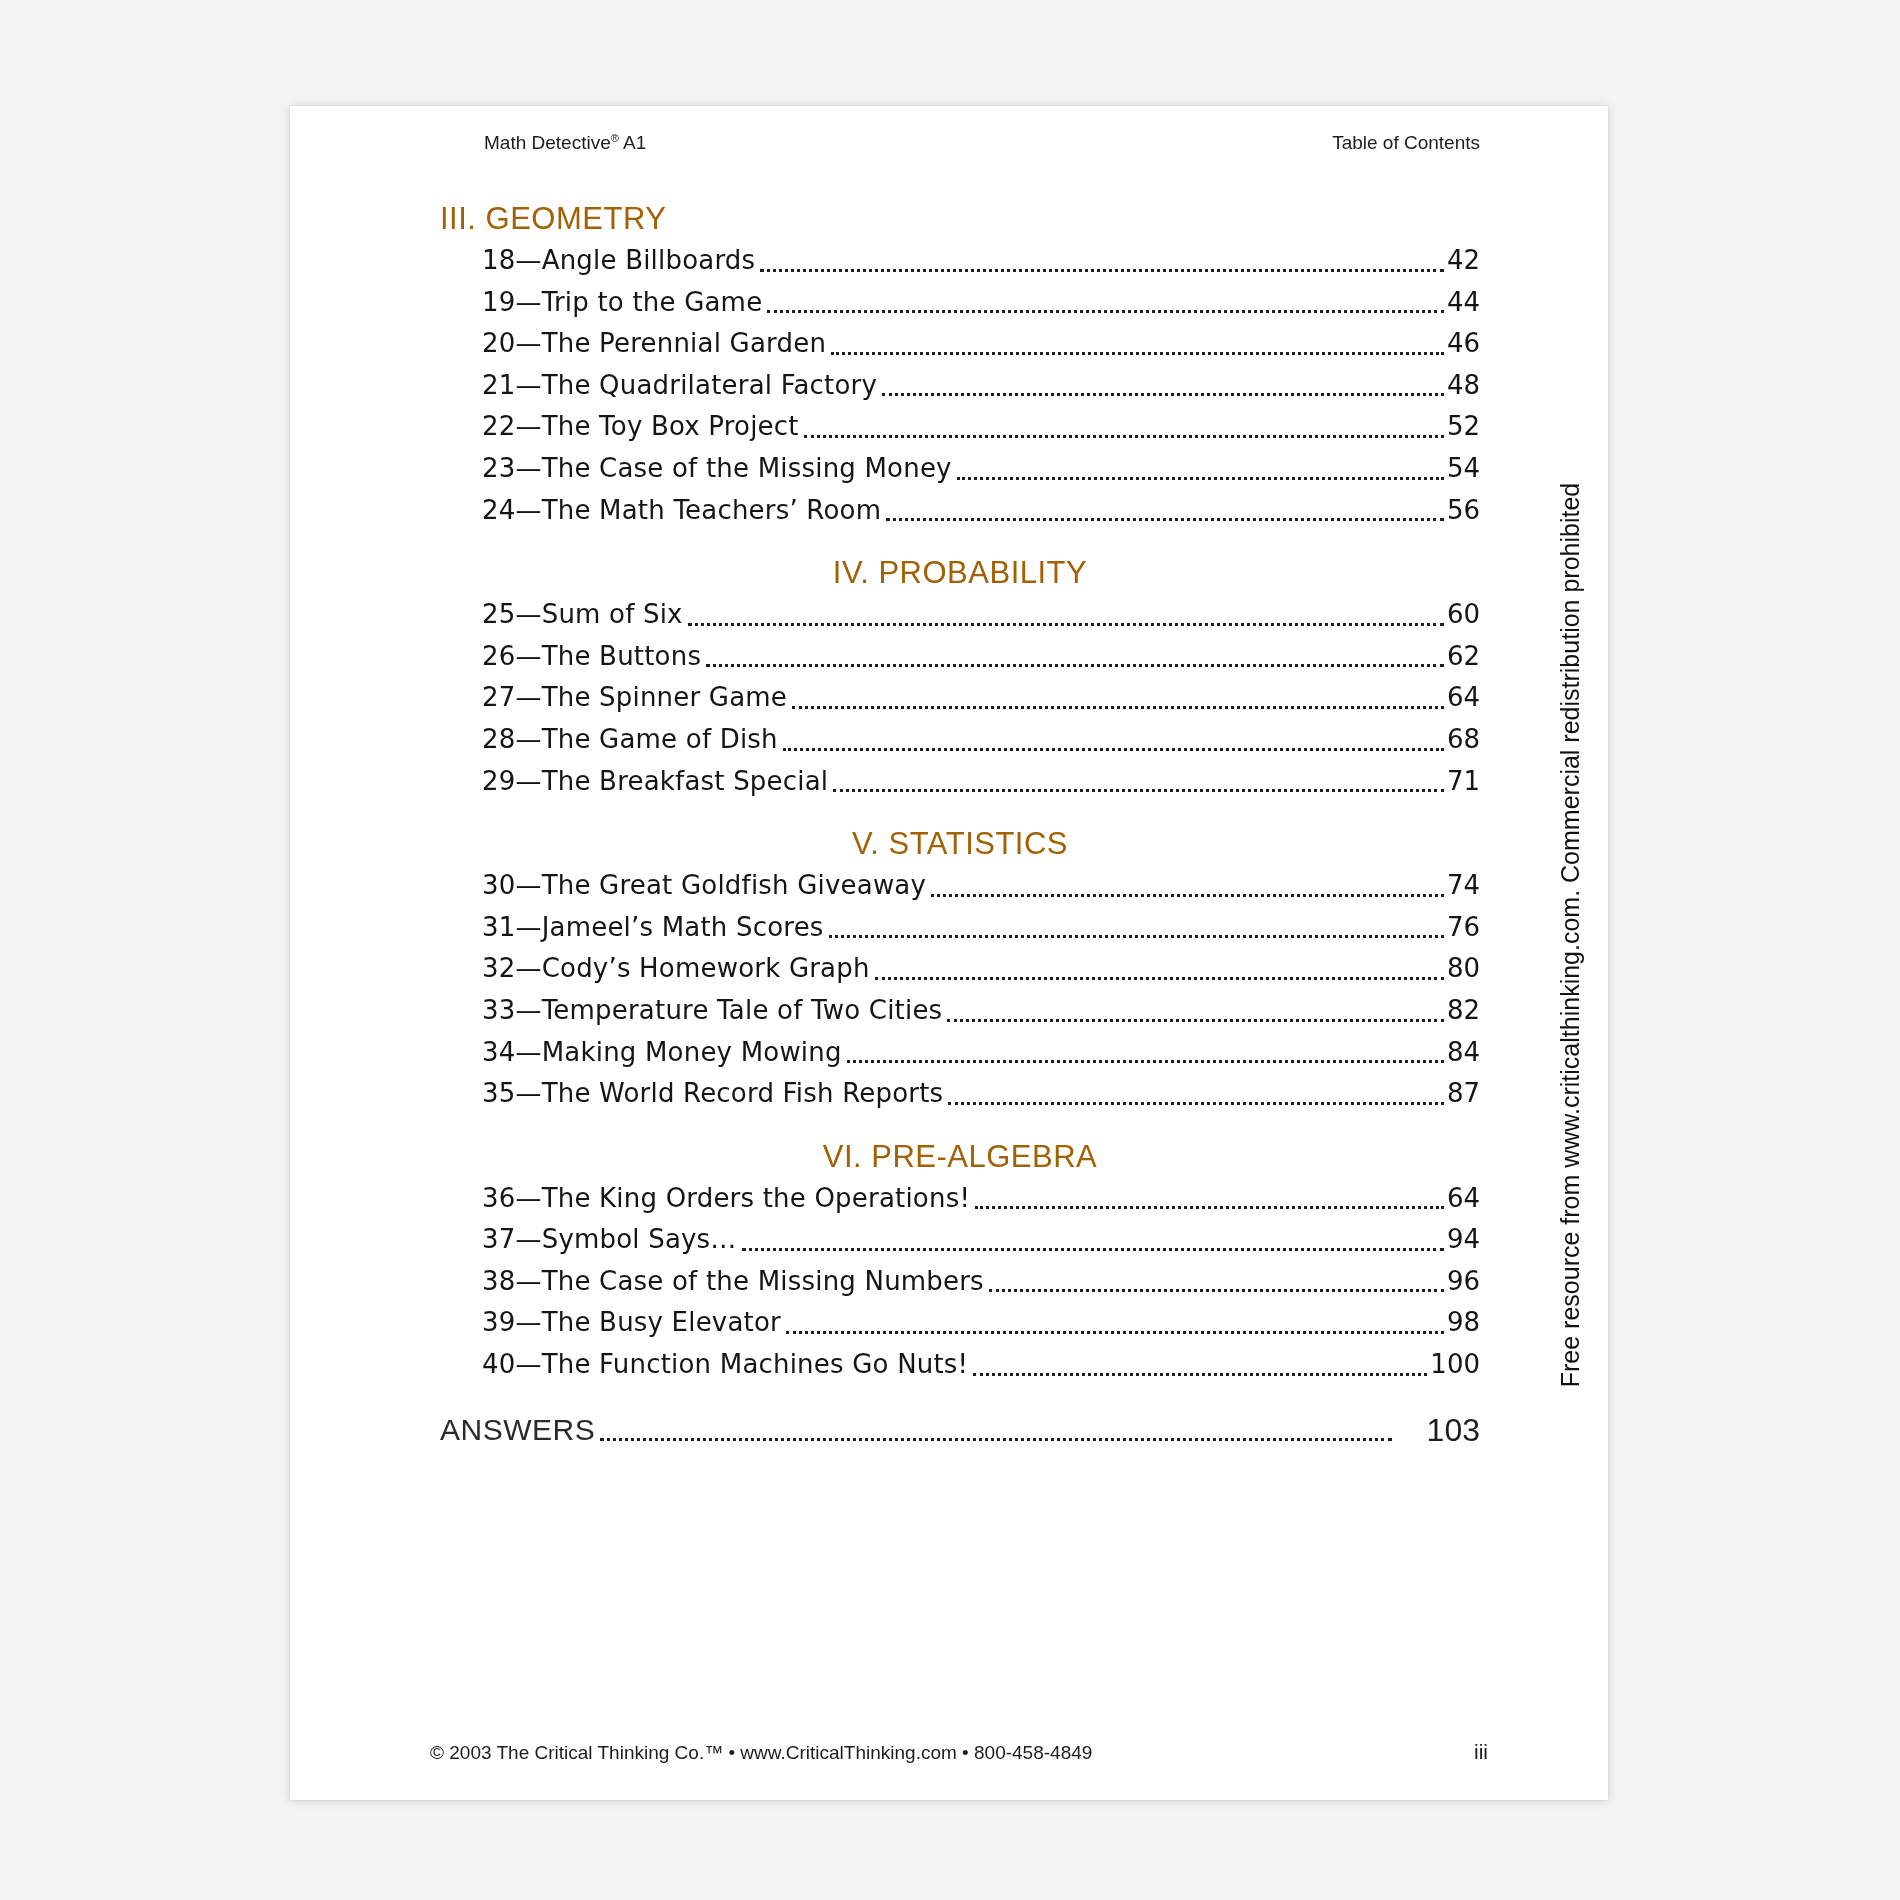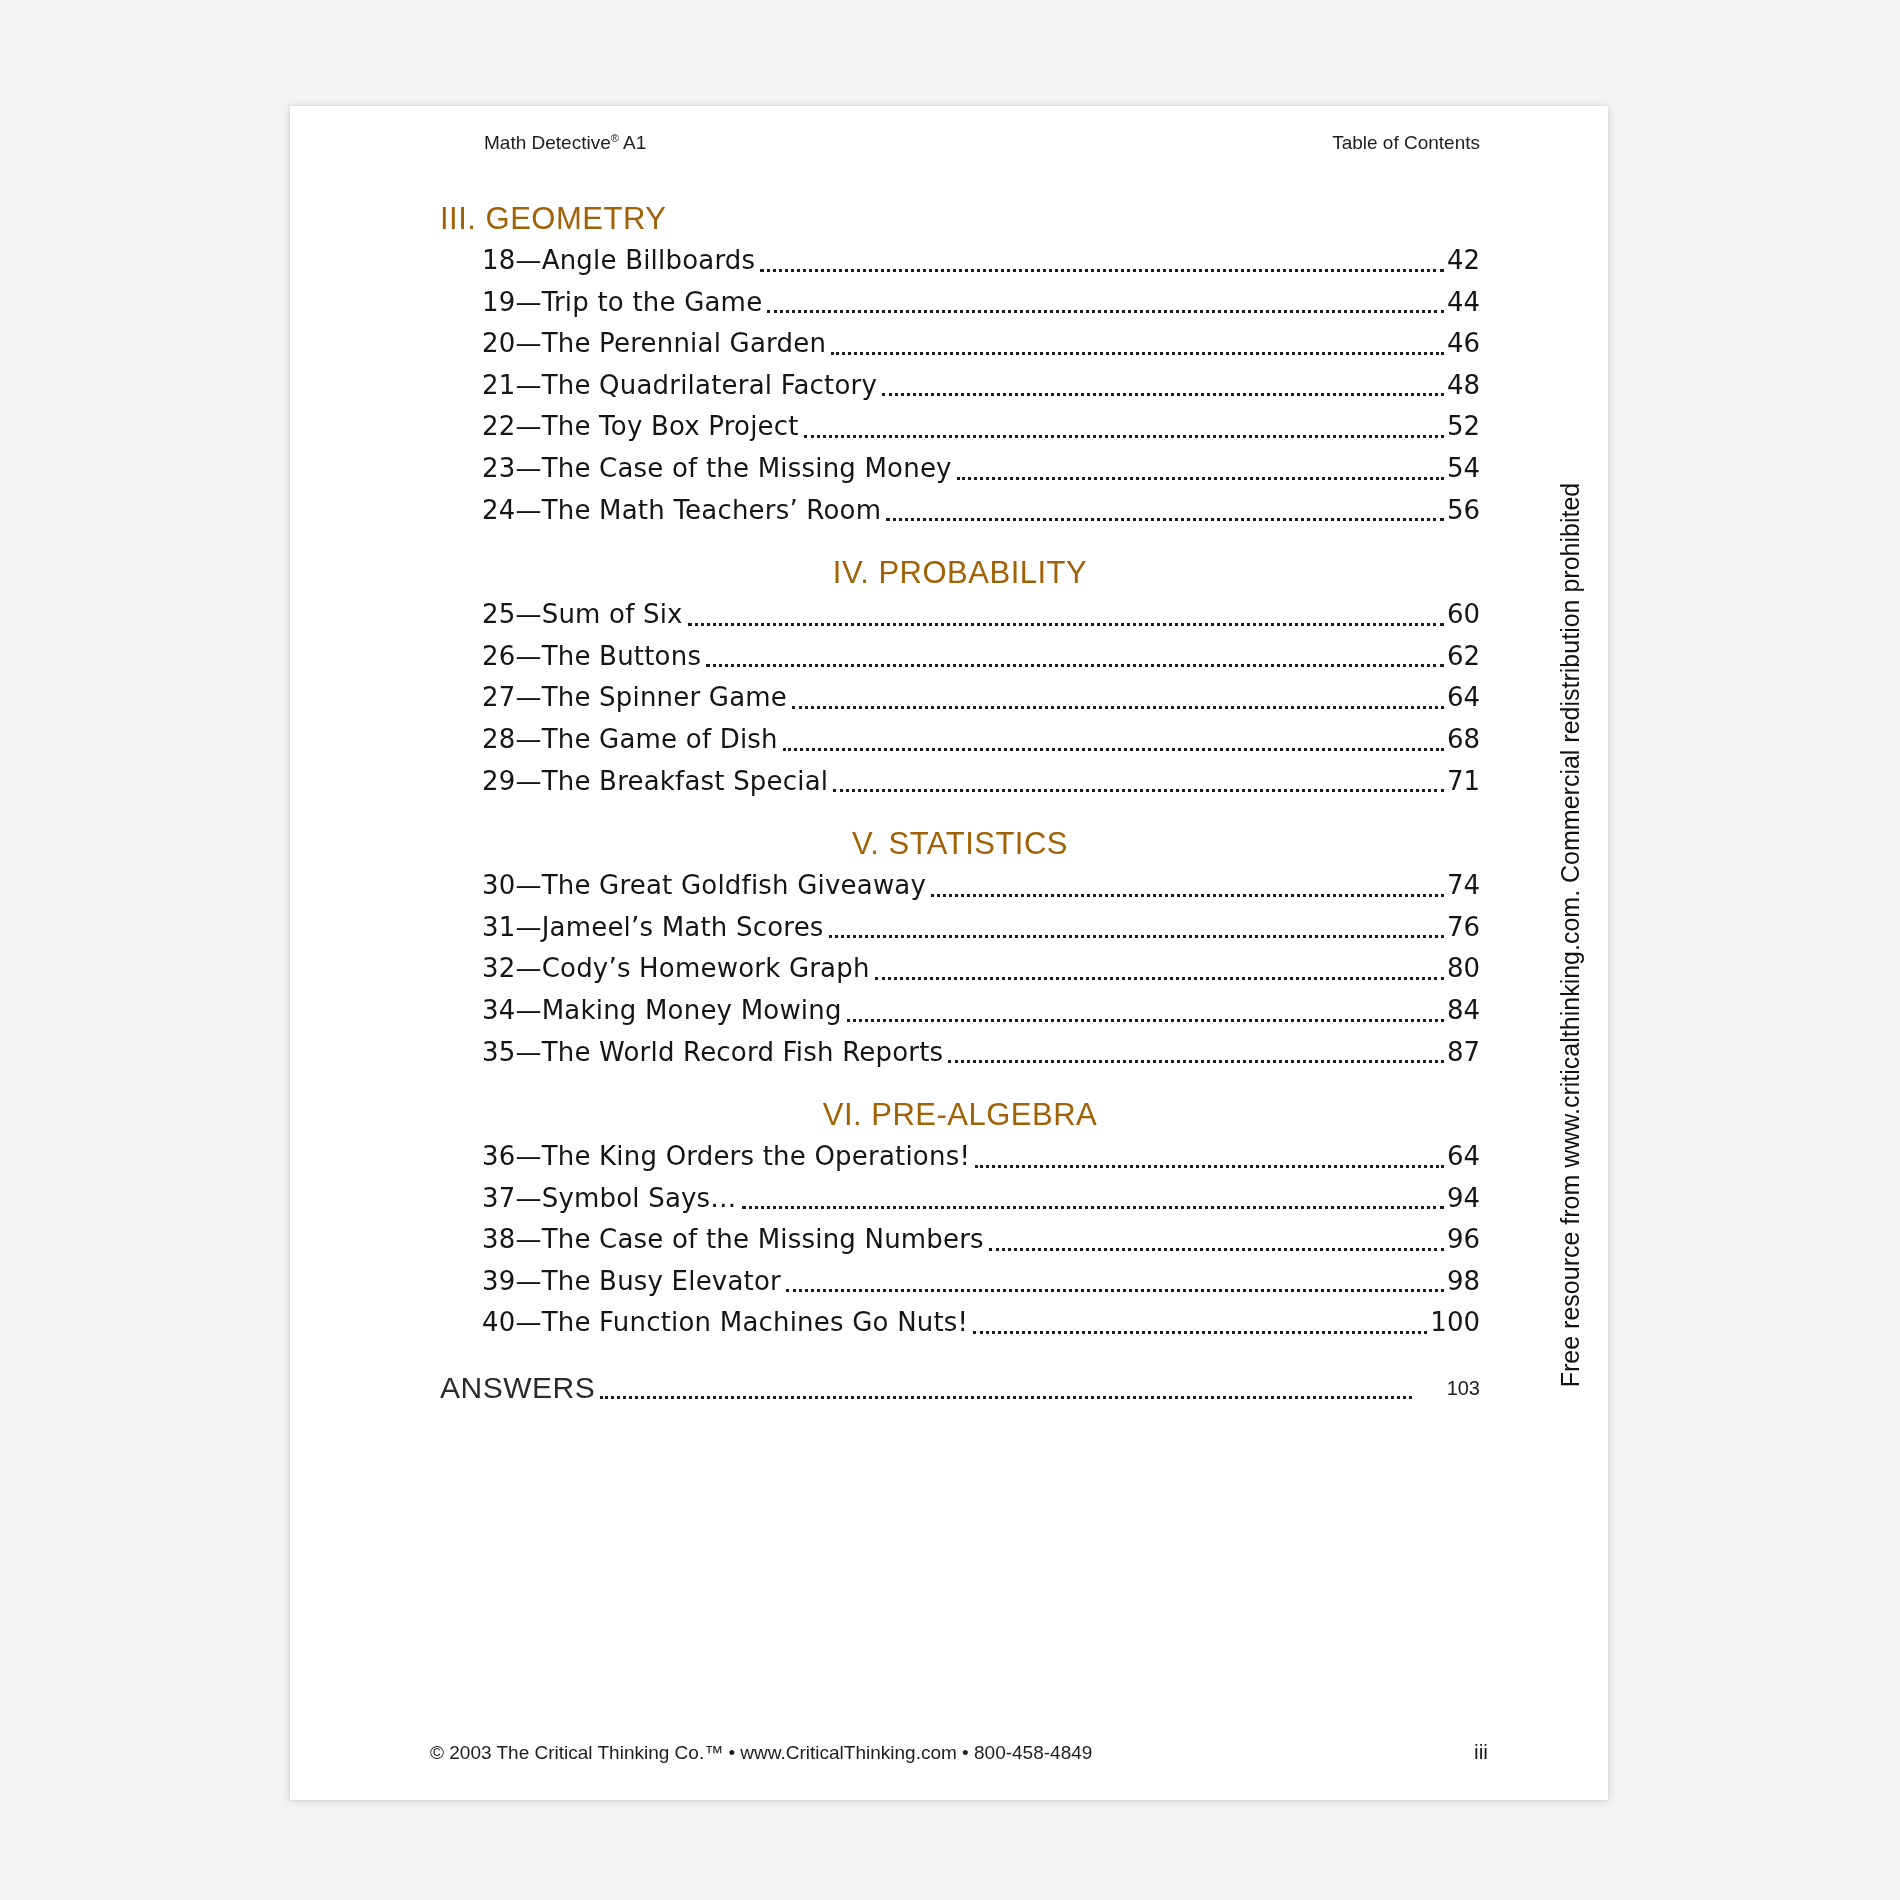--- a/index.html
+++ b/index.html
@@ -68,21 +68,21 @@
   }
   .answers-row .answers-label {
     font-family:"Liberation Sans", sans-serif;
     font-size:30px;
     letter-spacing:0.5px;
     color:#2b2b2b;
     white-space:nowrap;
   }
   .answers-row .answers-page {
     font-family:"Liberation Sans", sans-serif;
-    font-size:20px;
+    font-size:32px;
     color:#1d1d1d;
     white-space:nowrap;
     margin-left:32px;
   }
   .vertical-note {
     position:absolute;
     left:1280px; top:829px;
     transform:translate(-50%,-50%) rotate(-90deg);
     white-space:nowrap;
     font-family:"Liberation Sans", sans-serif;
@@ -181,20 +181,25 @@
         <span class="entry-label">31—Jameel’s Math Scores</span>
         <span class="dots"></span>
         <span class="entry-page">76</span>
       </div>
       <div class="toc-row">
         <span class="entry-label">32—Cody’s Homework Graph</span>
         <span class="dots"></span>
         <span class="entry-page">80</span>
       </div>
       <div class="toc-row">
+        <span class="entry-label">33—Temperature Tale of Two Cities</span>
+        <span class="dots"></span>
+        <span class="entry-page">82</span>
+      </div>
+      <div class="toc-row">
         <span class="entry-label">34—Making Money Mowing</span>
         <span class="dots"></span>
         <span class="entry-page">84</span>
       </div>
       <div class="toc-row">
         <span class="entry-label">35—The World Record Fish Reports</span>
         <span class="dots"></span>
         <span class="entry-page">87</span>
       </div>
       <div class="section-heading">VI. PRE-ALGEBRA</div>

